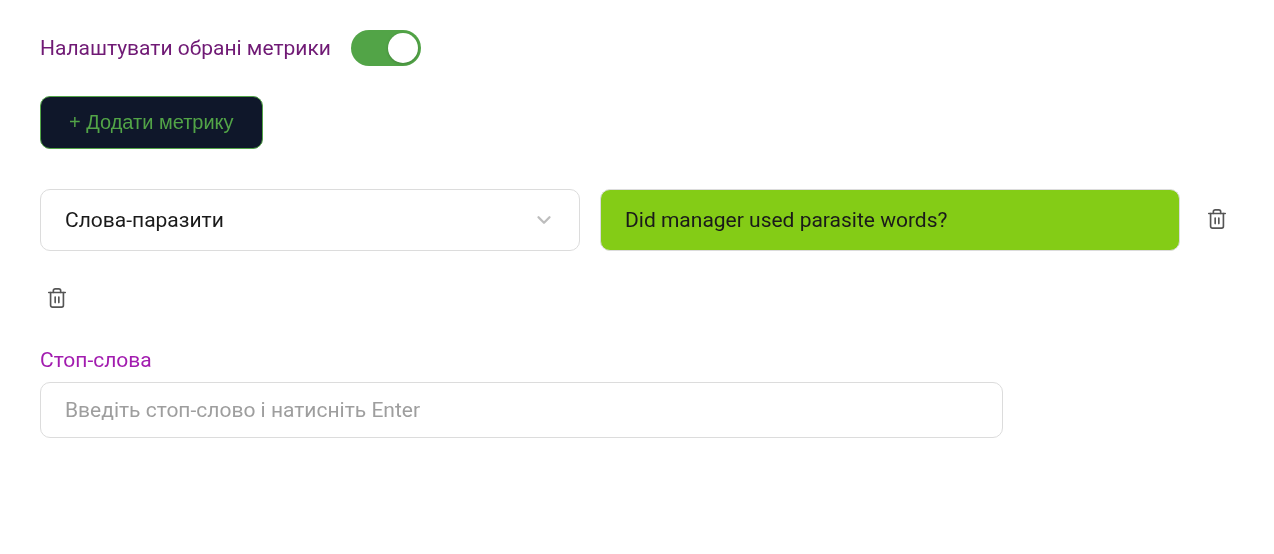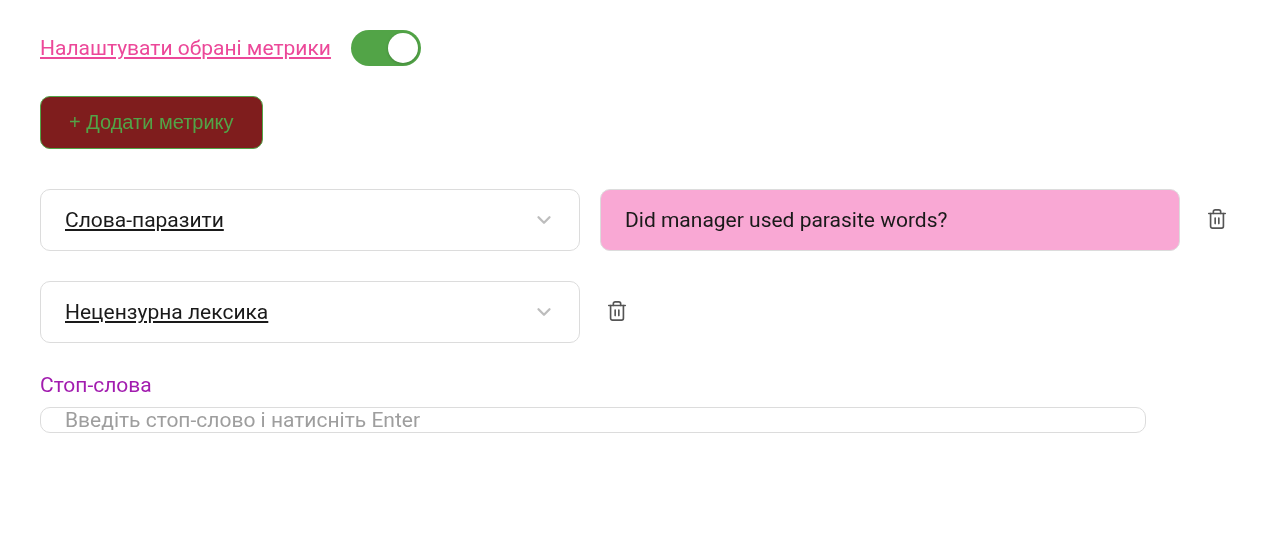--- a/index.html
+++ b/index.html
@@ -15,22 +15,21 @@
       color: #1a1a1a;
     }
     .header-row {
       display: flex;
       align-items: center;
       gap: 20px;
       margin-bottom: 30px;
     }
     .header-label {
       font-size: 21px;
-      color: #ec4899;
-      text-decoration: underline;
+      color: #701a75;
     }
     .toggle {
       position: relative;
       width: 70px;
       height: 36px;
       background: #52a447;
       border-radius: 18px;
       cursor: pointer;
     }
     .toggle-knob {
@@ -45,21 +44,21 @@
     }
     .add-button {
       display: inline-flex;
       align-items: center;
       padding: 14px 28px;
       border: 1.5px solid #52a447;
       border-radius: 10px;
       color: #52a447;
       font-size: 20px;
       font-weight: 500;
-      background: #7f1d1d;
+      background: #0f172a;
       cursor: pointer;
       margin-bottom: 40px;
     }
     .metric-row {
       display: flex;
       align-items: center;
       gap: 20px;
       margin-bottom: 30px;
     }
     .select-box {
@@ -67,53 +66,52 @@
       display: flex;
       align-items: center;
       justify-content: space-between;
       padding: 18px 24px;
       border: 1px solid #dcdcdc;
       border-radius: 10px;
       font-size: 21px;
       color: #1a1a1a;
       background: #ffffff;
       cursor: pointer;
-      text-decoration: underline;
     }
     .chevron {
       color: #bdbdbd;
       flex-shrink: 0;
     }
     .text-input {
       flex: 1;
       padding: 18px 24px;
       border: 1px solid #dcdcdc;
       border-radius: 10px;
       font-size: 21px;
       color: #1a1a1a;
-      background: #f9a8d4;
+      background: #84cc16;
       font-family: inherit;
     }
     .trash-btn {
       background: none;
       border: none;
       cursor: pointer;
       padding: 6px;
       color: #555;
       flex-shrink: 0;
     }
     .section-label {
       font-size: 21px;
       color: #a21caf;
       margin-bottom: 10px;
       margin-top: 20px;
     }
     .stopword-input {
-      width: 1106px;
-      padding: 0 24px;
+      width: 963px;
+      padding: 15px 24px;
       border: 1px solid #dcdcdc;
       border-radius: 10px;
       font-size: 21px;
       font-family: inherit;
       color: #1a1a1a;
     }
     .stopword-input::placeholder {
       color: #9e9e9e;
     }
   </style>
@@ -145,26 +143,20 @@
     <svg width="22" height="22" viewBox="0 0 24 24" fill="none" stroke="currentColor" stroke-width="1.8" stroke-linecap="round" stroke-linejoin="round">
         <polyline points="3 6 5 6 21 6"></polyline>
         <path d="M19 6v14a2 2 0 0 1-2 2H7a2 2 0 0 1-2-2V6m3 0V4a2 2 0 0 1 2-2h4a2 2 0 0 1 2 2v2"></path>
         <line x1="10" y1="11" x2="10" y2="17"></line>
         <line x1="14" y1="11" x2="14" y2="17"></line>
       </svg>
   </button>
 </div>
 
 <div class="metric-row">
-  <div class="select-box">
-    <span>Нецензурна лексика</span>
-    <svg class="chevron" width="22" height="22" viewBox="0 0 24 24" fill="none" stroke="currentColor" stroke-width="2.5" stroke-linecap="round" stroke-linejoin="round">
-        <polyline points="6 9 12 15 18 9"></polyline>
-      </svg>
-  </div>
   <button class="trash-btn">
     <svg width="22" height="22" viewBox="0 0 24 24" fill="none" stroke="currentColor" stroke-width="1.8" stroke-linecap="round" stroke-linejoin="round">
         <polyline points="3 6 5 6 21 6"></polyline>
         <path d="M19 6v14a2 2 0 0 1-2 2H7a2 2 0 0 1-2-2V6m3 0V4a2 2 0 0 1 2-2h4a2 2 0 0 1 2 2v2"></path>
         <line x1="10" y1="11" x2="10" y2="17"></line>
         <line x1="14" y1="11" x2="14" y2="17"></line>
       </svg>
   </button>
 </div>
 

